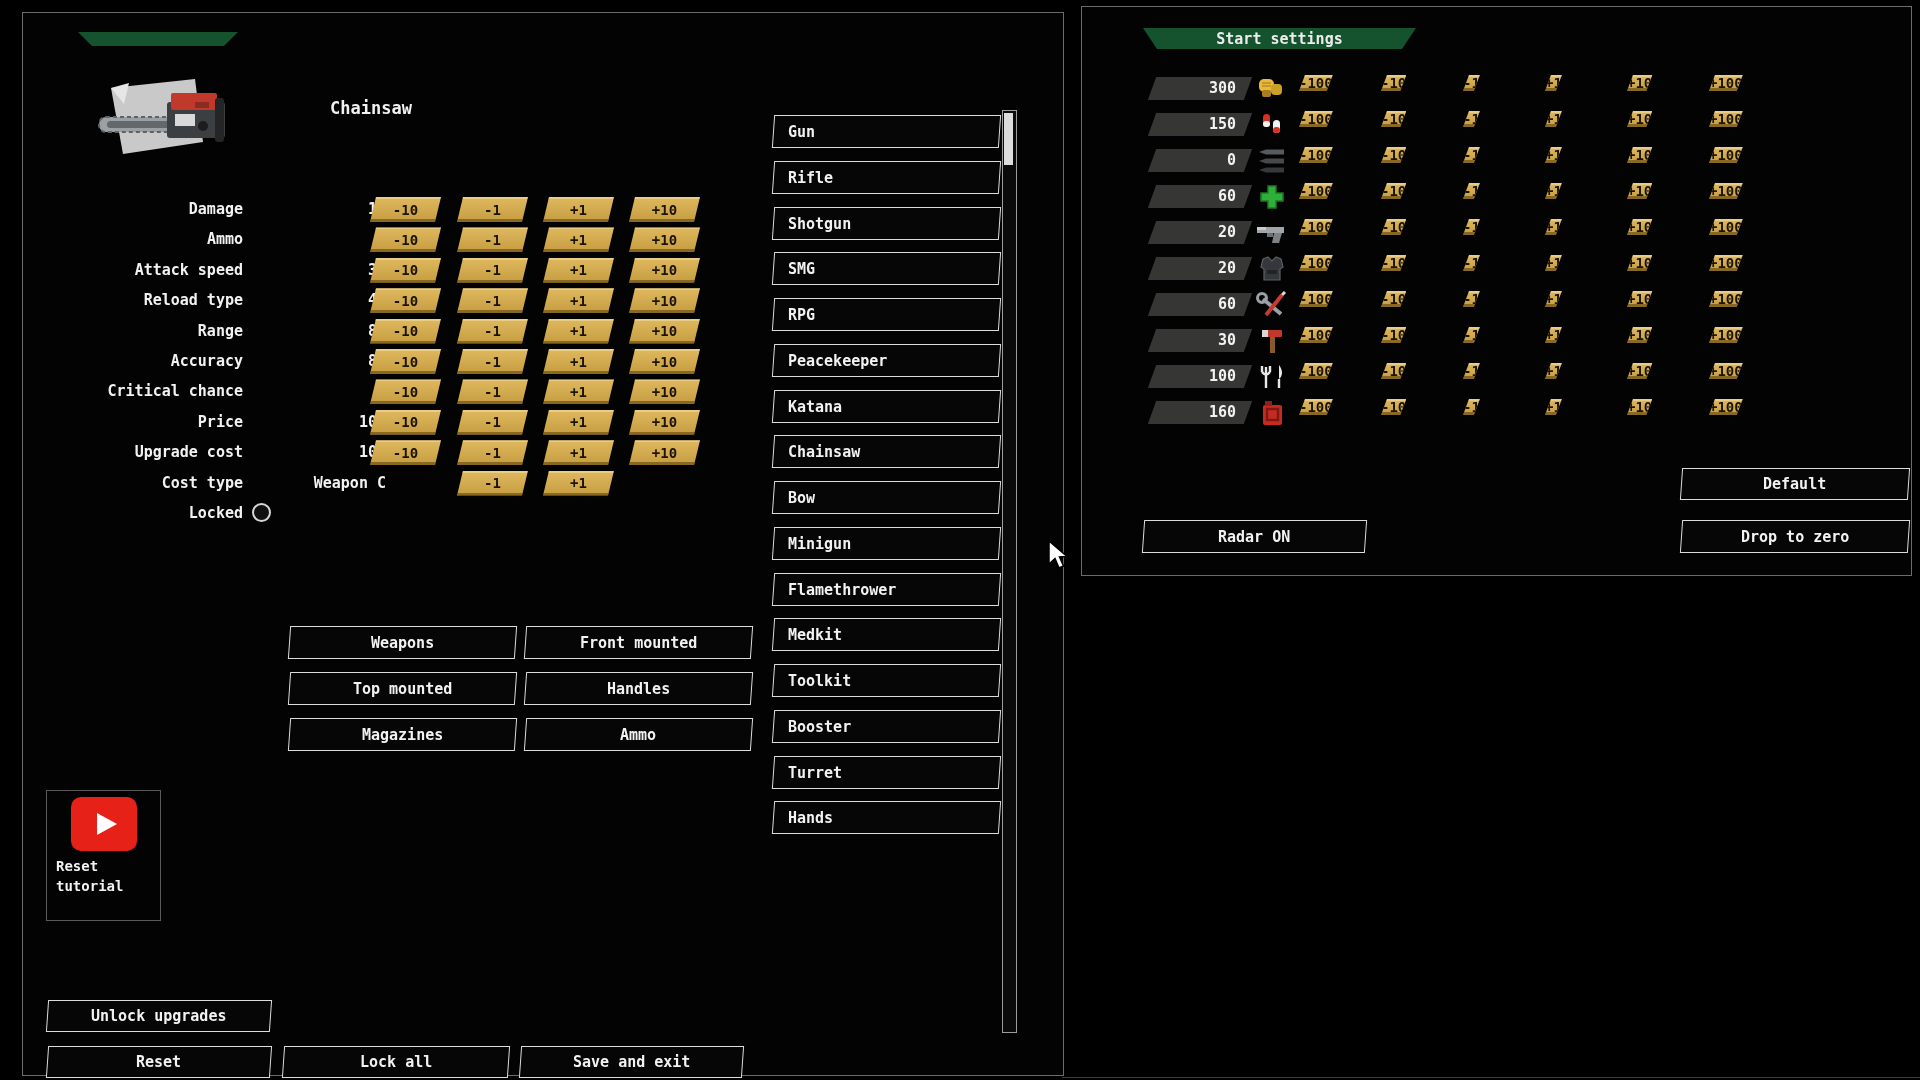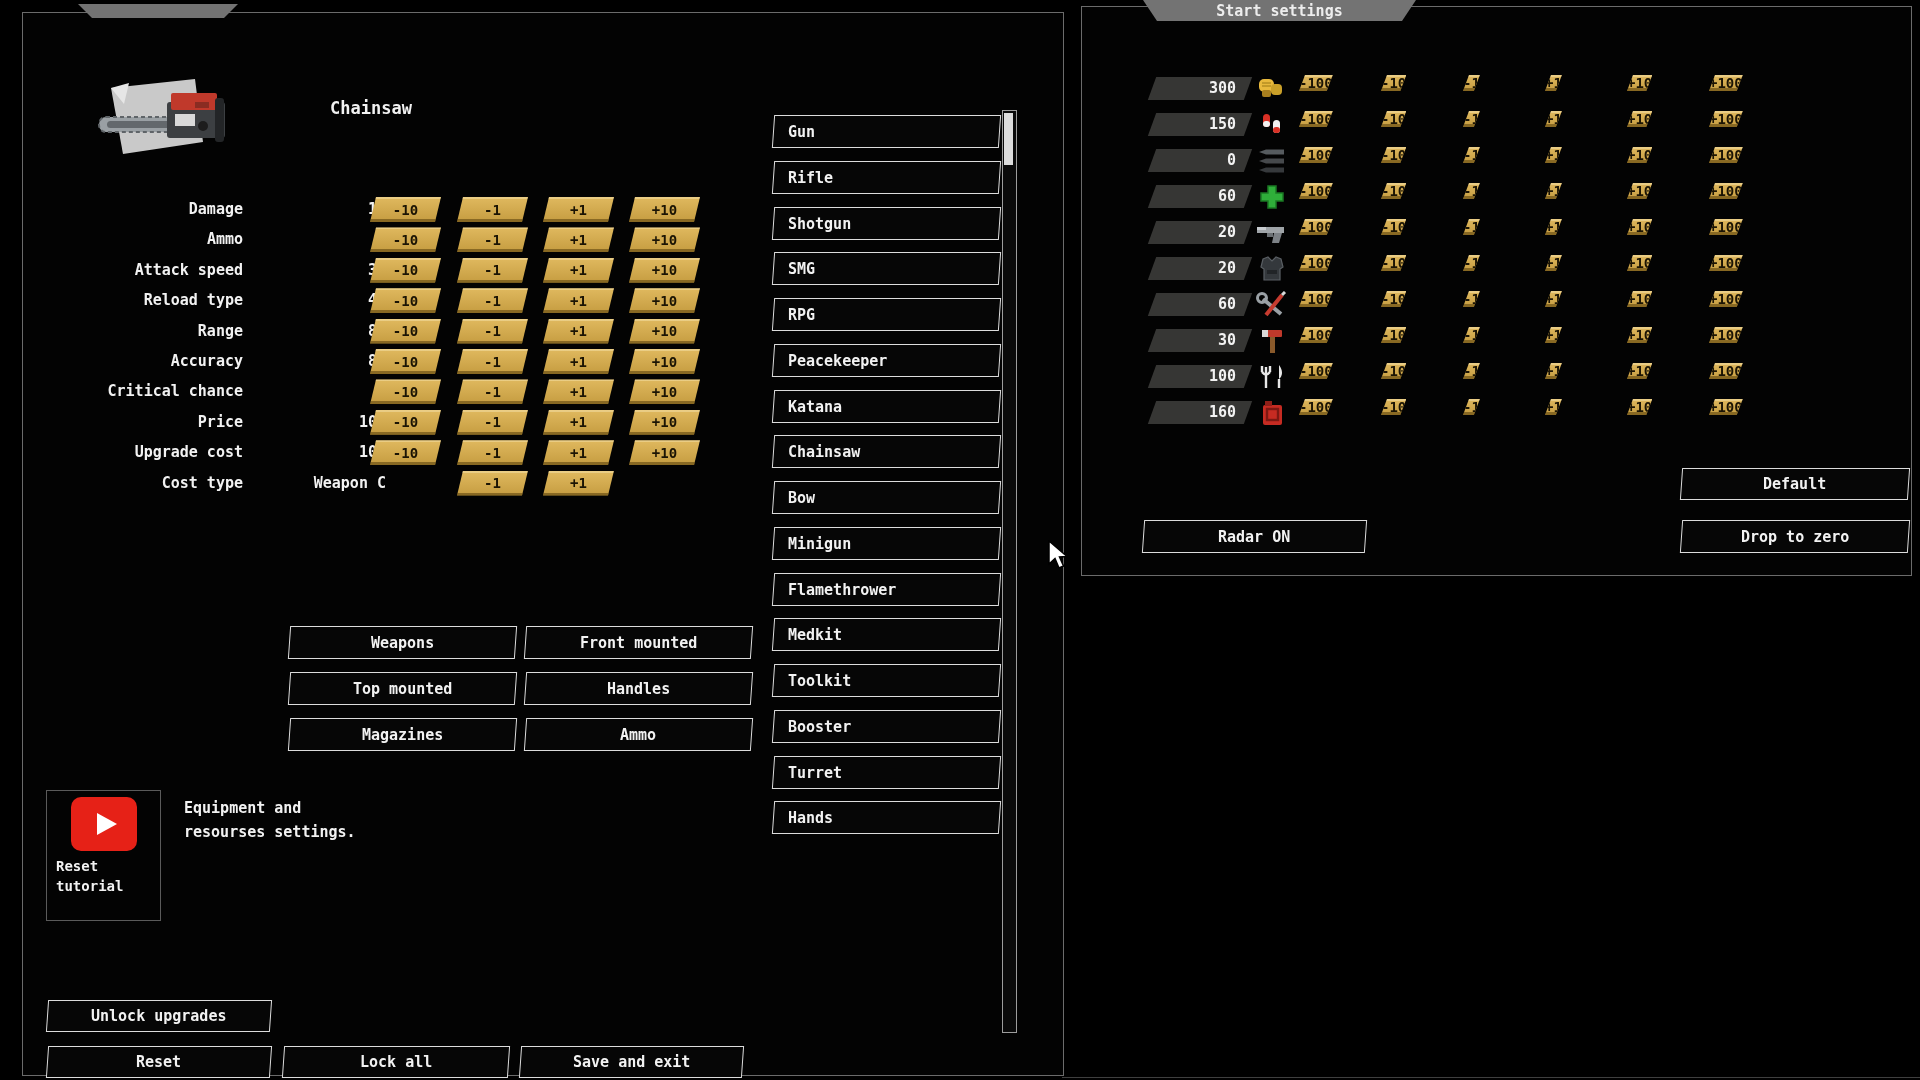--- a/index.html
+++ b/index.html
@@ -1,20 +1,20 @@
 <!DOCTYPE html>
 <html><head>
 <meta charset="utf-8">
 <style>
   html,body{margin:0;padding:0;background:#000;}
   .screen{position:relative;width:1920px;height:1080px;background:#000;overflow:hidden;
     font-family:"DejaVu Sans Mono",monospace;font-weight:bold;color:#f2f2f2;}
   .abs{position:absolute;}
   .panel{position:absolute;border:1px solid #6b6b6b;background:#030303;}
-  .tab{position:absolute;background:#737373;clip-path:polygon(0 0,100% 0,calc(100% - 14px) 100%,14px 100%);}
+  .tab{position:absolute;background:#14532d;clip-path:polygon(0 0,100% 0,calc(100% - 14px) 100%,14px 100%);margin-top:28px;}
   .tab-label{display:flex;align-items:center;justify-content:center;font-size:15px;color:#ededed;height:100%;}
   .gold-btn{position:absolute;display:flex;align-items:center;justify-content:center;
     background:linear-gradient(180deg,#e0b95f,#c59c40);
     clip-path:polygon(6px 0,100% 0,calc(100% - 6px) 100%,0 100%);
     box-shadow:inset 0 2px 0 rgba(255,243,205,.35),inset 0 -3px 0 rgba(73,51,4,.5);
     color:#1b1404;font-size:14px;font-weight:bold;border:none;padding:0;cursor:pointer;
     font-family:inherit;}
   .outline-btn{position:absolute;background:#060606;border:1px solid #dcdcdc;color:#f2f2f2;
     display:flex;align-items:center;justify-content:center;font-size:15px;font-weight:bold;
     transform:skewX(-4deg);cursor:pointer;font-family:inherit;padding:0;}
@@ -133,20 +133,25 @@
         <button class="gold-btn stat-btn" style="left: 457px;">-1</button>
         <button class="gold-btn stat-btn" style="left: 543px;">+1</button>
         <button class="gold-btn stat-btn" style="left: 629px;">+10</button>
       </div>
       <div class="stat-row" style="top: 470.6px;">
         <div class="stat-label">Cost type</div>
         <div class="stat-value">Weapon C</div>
         <button class="gold-btn stat-btn" style="left: 457px;">-1</button>
         <button class="gold-btn stat-btn" style="left: 543px;">+1</button>
       </div>
+      <div class="stat-row" style="top: 501px;">
+        <div class="stat-label">Locked</div>
+        <div class="stat-value"></div>
+        <div class="radio"></div>
+      </div>
     </div>
 
   <div class="gen" id="category-buttons">
       <button class="outline-btn" style="left: 289px; top: 626px; width: 227px; height: 33px;">
         <span>Weapons</span>
       </button>
       <button class="outline-btn" style="left: 525px; top: 626px; width: 227px; height: 33px;">
         <span>Front mounted</span>
       </button>
       <button class="outline-btn" style="left: 289px; top: 672px; width: 227px; height: 33px;">
@@ -216,22 +221,20 @@
 
   <div class="abs" style="left:1002px;top:110px;width:13px;height:921px;border:1px solid #9d9d9d;background:#0a0a0a;">
     <div style="position:absolute;left:1px;top:2px;width:9px;height:52px;background:#dcdcdc;"></div>
   </div>
 
   <div class="abs" style="left:46px;top:790px;width:113px;height:129px;border:1px solid #5a5a5a;"></div>
   <div class="abs" style="left:71px;top:797px;width:66px;height:54px;background:#e62117;border-radius:10px;cursor:pointer;">
     <div style="position:absolute;left:26px;top:16px;width:0;height:0;border-left:20px solid #ffffff;border-top:11px solid transparent;border-bottom:11px solid transparent;"></div>
   </div>
   <div class="abs" style="left:56px;top:856px;width:92px;font-size:14px;line-height:20px;">Reset tutorial</div>
-  <div class="abs" style="left:184px;top:796px;width:300px;font-size:15px;line-height:24px;white-space:pre-line;">Equipment and
-resourses settings.</div>
 
   <button class="outline-btn" style="left:47px;top:1000px;width:224px;height:32px;">
     <span>Unlock upgrades</span>
   </button>
   <button class="outline-btn" style="left:47px;top:1046px;width:224px;height:32px;">
     <span>Reset</span>
   </button>
   <button class="outline-btn" style="left:283px;top:1046px;width:226px;height:32px;">
     <span>Lock all</span>
   </button>

